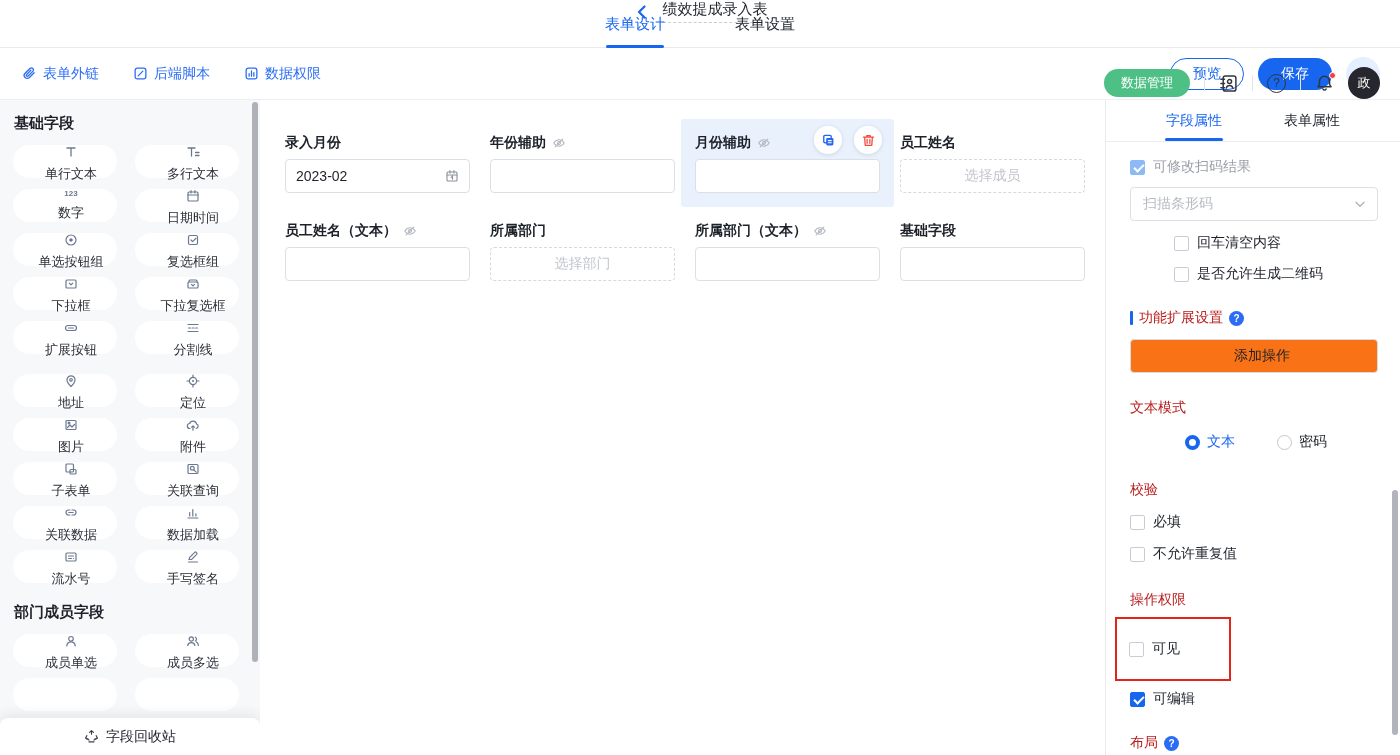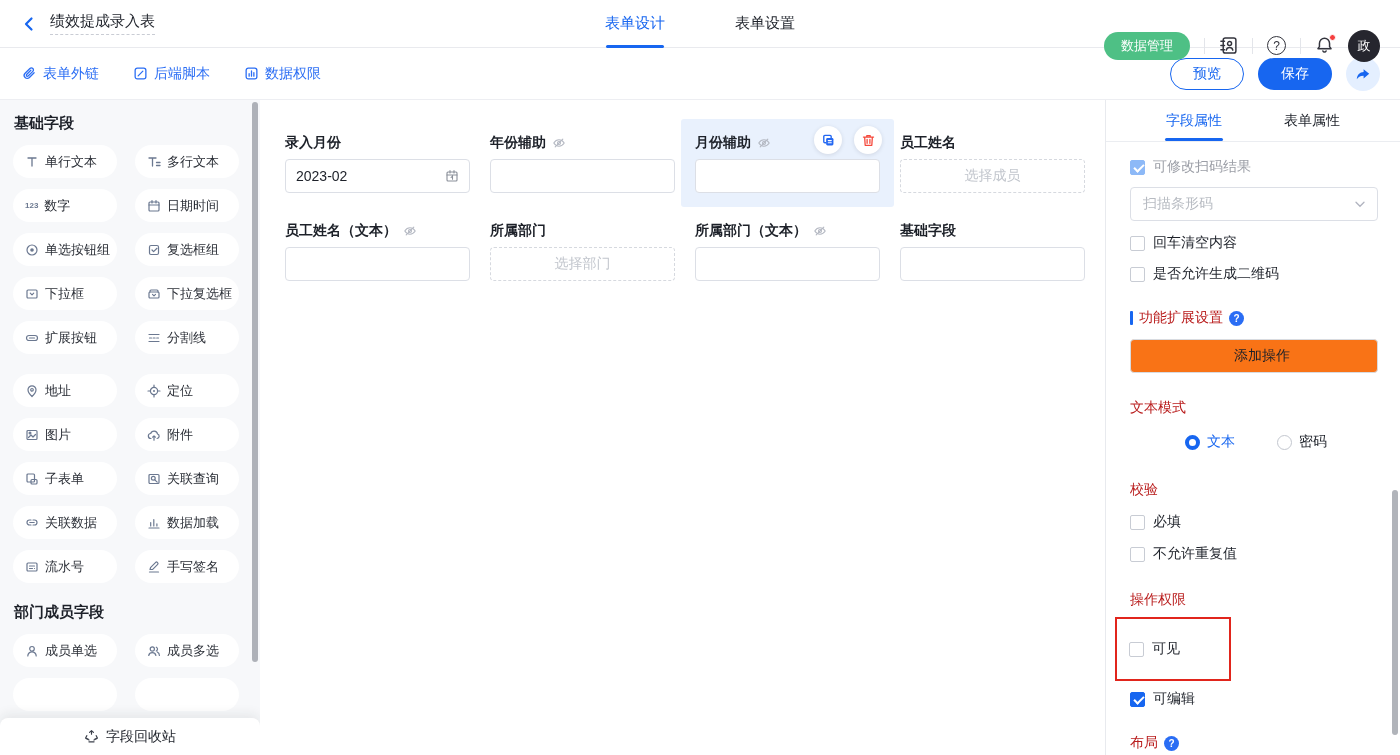--- a/index.html
+++ b/index.html
@@ -1,21 +1,21 @@
 <!DOCTYPE html>
 <html><head>
 <meta charset="utf-8">
 <style>
   * { box-sizing: border-box; margin: 0; padding: 0; }
   html,body { width:1400px; height:755px; overflow:hidden; background:#fff;
     font-family:"Liberation Sans","DejaVu Sans",sans-serif; color:#1d2129; }
 
   
   .hdr { height:48px; background:#fff; border-bottom:1px solid #e9eaee;
-    display:flex; align-items:center; position:relative; padding:0 20px; }
+    display:flex; align-items:center; position:relative; padding:0 20px;flex-direction:column; }
   .hdr-left { display:flex; align-items:center; gap:12px; }
   .back-ic { color:#1766f0; display:flex; cursor:pointer; }
   .hdr-title { font-size:15px; color:#1d2129; padding-bottom:3px;
     border-bottom:1px dashed #c9ccd4; }
   .hdr-tabs { position:absolute; left:50%; transform:translateX(-50%);
     display:flex; gap:70px; height:48px; align-items:center; }
   .htab { font-size:15px; color:#1d2129; height:48px; display:flex;
     align-items:center; position:relative; cursor:pointer; }
   .htab.active { color:#1766f0; }
   .htab.active::after { content:""; position:absolute; left:50%; transform:translateX(-50%);
@@ -47,21 +47,21 @@
 
   
   .main { display:flex; height:655px; }
 
   
   .sidebar { width:260px; background:#f7f8fa; position:relative; overflow:hidden;
     padding:14px 0 0 13px; flex:none; }
   .side-title { font-size:15px; font-weight:bold; color:#1d2129; margin:0 0 12px 1px; }
   .side-grid { display:grid; grid-template-columns:104px 104px; gap:11px 18px; margin-bottom:20px; }
   .side-btn { height:33px; background:#fff; border-radius:17px; display:flex;
-    align-items:center; padding-left:12px; gap:6px; cursor:grab; }
+    align-items:center; padding-left:12px; gap:6px; cursor:grab;flex-direction:column; }
   .sic { color:#6b7890; display:flex; flex:none; }
   .sic-num { font-size:8px; font-weight:bold; letter-spacing:0; color:#6b7890; }
   .slb { font-size:13px; color:#2a2e36; white-space:nowrap; }
   .side-scrollbar { position:absolute; top:2px; right:2px; width:6px; height:560px;
     border-radius:3px; background:#aeb1b8; }
   .recycle-bar { position:absolute; bottom:0; left:0; width:260px; height:37px;
     background:#fff; border-radius:8px 8px 0 0; box-shadow:0 -4px 12px rgba(31,35,41,.08);
     display:flex; align-items:center; justify-content:center; gap:7px;
     font-size:14px; color:#1d2129; cursor:pointer; }
 
@@ -118,21 +118,21 @@
   .btn-add { margin-top:12px; width:100%; height:34px; background:#f97316;
     border:1px solid #d8dbe0; border-radius:4px; font-size:14px; color:#1d2129;
     display:flex; align-items:center; justify-content:center; cursor:pointer;padding-left:16px; }
   .radio-row { display:flex; gap:42px; padding-left:55px; margin-top:16px; }
   .rad { display:flex; align-items:center; gap:7px; cursor:pointer; }
   .rdot { width:15px; height:15px; border-radius:50%; background:#fff;
     border:1px solid #c3c7cf; flex:none; }
   .rdot.on { border:4.5px solid #1766f0; }
   .rlbl { font-size:14px; color:#1d2129; }
   .rlbl.on { color:#1766f0; }
-  .mt14 { margin-top:14px; } .mt13 { margin-top:13px; } .mt28 { margin-top:28px; }
+  .mt14 { margin-top:14px; } .mt13 { margin-top:13px;margin-left:44px; } .mt28 { margin-top:28px; }
   .red-box { border:2px solid #e1251c; margin:8px 0 0 -15px; padding:21px 12px;
     width:116px; display:flex; align-items:center; }
   .red-box .prow { gap:8px; }
   .layout-row { display:flex; align-items:center; margin-top:12px; }
   .wsel { margin-left:8px; width:117px; height:32px; border:1px solid #dcdfe6;
     border-radius:4px; display:flex; align-items:center; justify-content:space-between;
     padding:0 10px; font-size:14px; color:#1d2129; cursor:pointer; }
   .panel-scrollbar { position:absolute; right:2px; top:390px; width:6px; height:245px;
     border-radius:3px; background:#b1b4ba; }
 </style>

